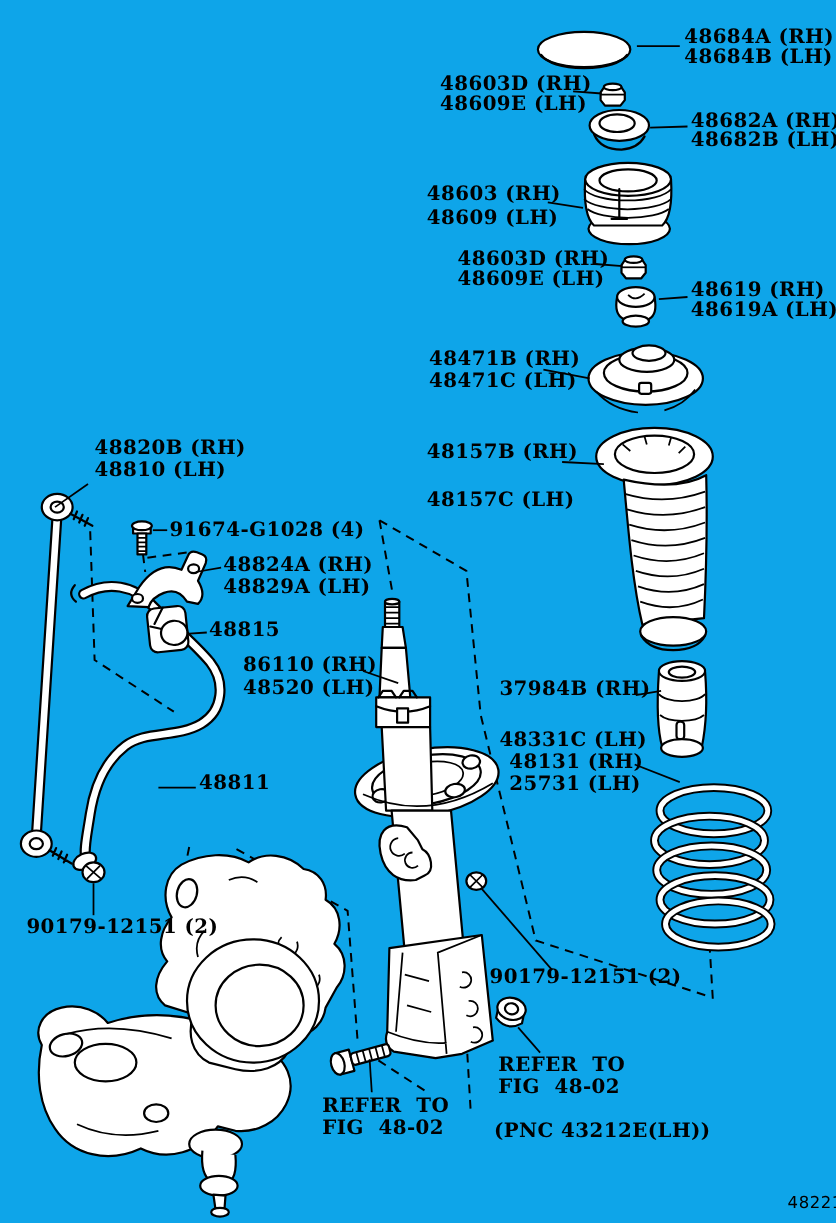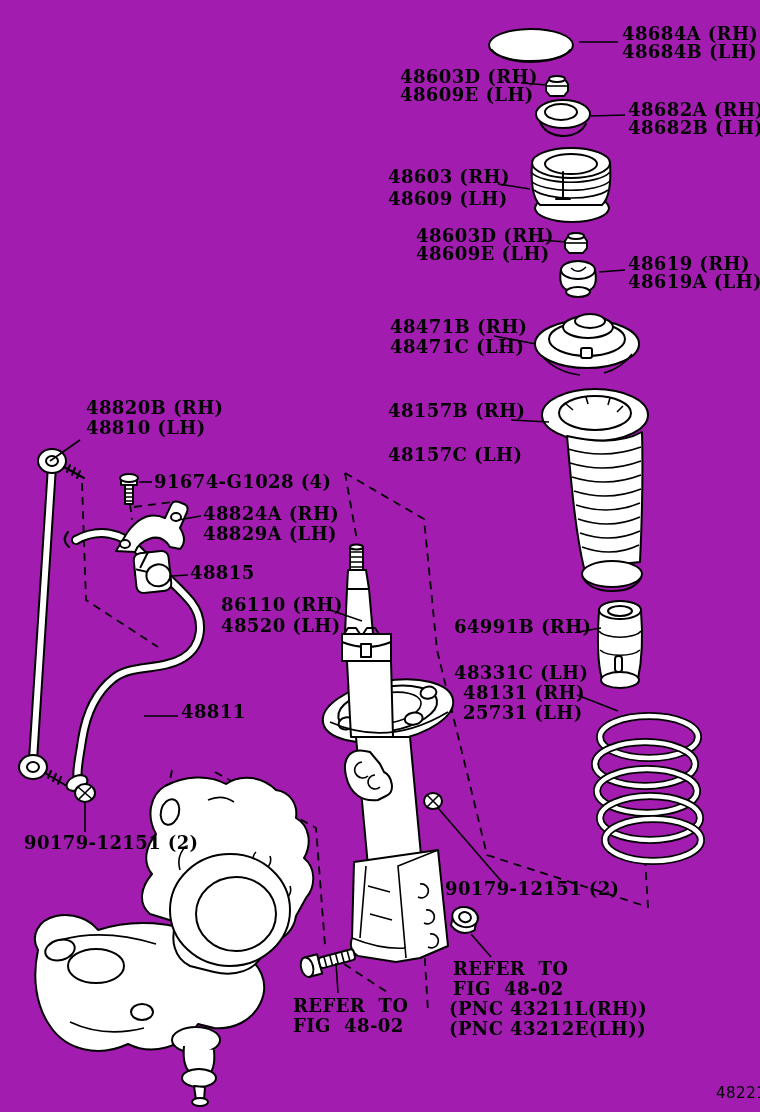--- a/index.html
+++ b/index.html
@@ -1,16 +1,16 @@
 <!DOCTYPE html>
 <html><head>
 <meta charset="utf-8">
 <style>
   html,body{margin:0;padding:0;background:#fff;}
-  #stage{position:relative;width:760px;height:1112px;background:#a21caf;overflow:hidden;
+  #stage{position:relative;width:760px;height:1112px;background:#0ea5e9;overflow:hidden;
          font-family:"DejaVu Serif",serif;}
   svg{position:absolute;left:0;top:0;}
   .lbl{position:absolute;font:700 18px "DejaVu Serif",serif;color:#000;
        letter-spacing:0.4px;white-space:pre;line-height:1;}
   .code{position:absolute;font:400 15px "DejaVu Sans",sans-serif;color:#000;
         letter-spacing:0.5px;white-space:pre;margin-left:28px;}
   .fw{fill:#fff;stroke:#000;stroke-width:2;stroke-linejoin:round;}
   .ln{fill:none;stroke:#000;stroke-width:2;stroke-linecap:round;stroke-linejoin:round;}
   .thin{fill:none;stroke:#000;stroke-width:1.6;}
   .dsh{fill:none;stroke:#000;stroke-width:1.8;stroke-dasharray:8 6;}
@@ -291,34 +291,33 @@
 <div class="lbl" style="left:154px;top:473px">91674-G1028 (4)</div>
 
 <div class="lbl" style="left:203px;top:505px">48824A (RH)</div>
 <div class="lbl" style="left:203px;top:525px">48829A (LH)</div>
 
 <div class="lbl" style="left:190px;top:564px">48815</div>
 
 <div class="lbl" style="left:221px;top:596px">86110 (RH)</div>
 <div class="lbl" style="left:221px;top:617px">48520 (LH)</div>
 
-<div class="lbl" style="left:454px;top:618px">64991B (RH)</div>
+<div class="lbl" style="left:454px;top:618px">37984B (RH)</div>
 <div class="lbl" style="left:454px;top:664px">48331C (LH)</div>
 
 <div class="lbl" style="left:463px;top:684px">48131 (RH)</div>
 <div class="lbl" style="left:463px;top:704px">25731 (LH)</div>
 
 <div class="lbl" style="left:181px;top:703px">48811</div>
 
 <div class="lbl" style="left:24px;top:834px">90179-12151 (2)</div>
 <div class="lbl" style="left:445px;top:880px">90179-12151 (2)</div>
 
 <div class="lbl" style="left:453px;top:960px">REFER  TO</div>
 <div class="lbl" style="left:453px;top:980px">FIG  48-02</div>
-<div class="lbl" style="left:449px;top:1000px">(PNC 43211L(RH))</div>
 <div class="lbl" style="left:449px;top:1020px">(PNC 43212E(LH))</div>
 
 <div class="lbl" style="left:293px;top:997px">REFER  TO</div>
 <div class="lbl" style="left:293px;top:1017px">FIG  48-02</div>
 
 <div class="code" style="left:688px;top:1084px">482217A</div>
 
 </div>
 
 </body></html>

